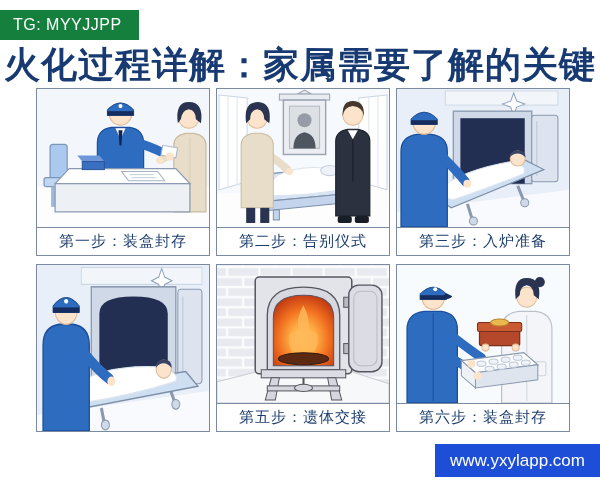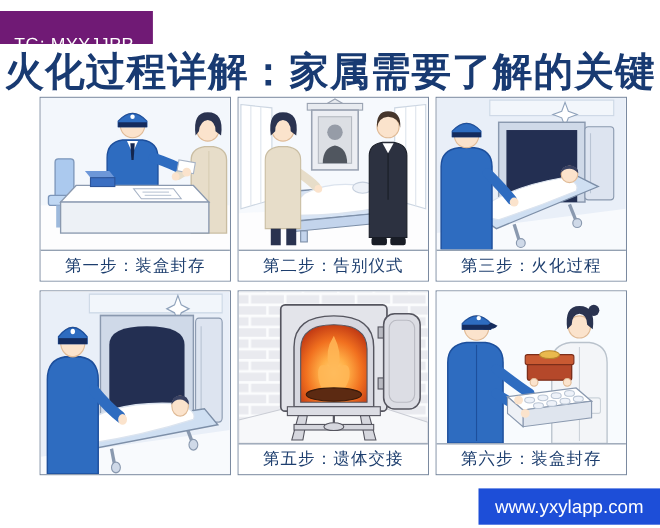--- a/index.html
+++ b/index.html
@@ -1,20 +1,20 @@
 <!DOCTYPE html>
 <html><head>
 <meta charset="utf-8">
 <style>
   * { margin:0; padding:0; box-sizing:border-box; }
   html,body { width:600px; height:480px; background:#ffffff; font-family:"Liberation Sans", sans-serif; }
   .stage { position:relative; width:600px; height:480px; background:#ffffff; overflow:hidden; }
   .badge {
     position:absolute; left:0; top:10px; height:30px; line-height:30px;
-    padding:16px 17px 0 13px; background:#701a75; color:#ffffff;
+    padding:0 17px 0 13px; background:#15803d; color:#ffffff;
     font-size:16px; letter-spacing:.5px;
   }
   .title {
     position:absolute; top:41px; left:0; width:100%; text-align:center;
     font-size:36px; font-weight:900; color:#183a72; letter-spacing:1px;
   }
   .grid {
     position:absolute; top:88px; left:36px;
     display:grid; grid-template-columns:repeat(3,174px); grid-auto-rows:168px;
     column-gap:6px; row-gap:8px;
@@ -142,21 +142,21 @@
           <circle cx="120" cy="69" r="7.5" fill="#fbe3cc" stroke="#e0bb97"></circle>
           <path d="M112,68 Q113,61 120,61 Q128,61 128,68 Q124,64 120,64 Q115,64 112,68 Z" fill="#394263"></path>
           <path d="M4,137 L4,62 Q4,47 20,45 L34,45 Q50,47 50,62 L50,137 Z" fill="#2e6cc0" stroke="#1d4f9c" stroke-width="1.3"></path>
           <path d="M46,68 Q60,82 68,92" stroke="#2e6cc0" stroke-width="9" fill="none" stroke-linecap="round"></path>
           <circle cx="70" cy="94" r="4" fill="#fbe3cc"></circle>
           <circle cx="27" cy="34" r="11" fill="#fbe3cc" stroke="#e0bb97"></circle>
           <path d="M14,30 Q27,16 40,30 L40,35 L14,35 Z" fill="#2e6cc0" stroke="#1d4f9c"></path>
           <rect x="14" y="31" width="26" height="4.5" fill="#152c5e"></rect>
         </svg>
       </div>
-      <figcaption class="caption">第三步：火化过程</figcaption>
+      <figcaption class="caption">第三步：入炉准备</figcaption>
     </figure>
 
     <figure class="panel">
       <div class="art">
         <svg viewBox="0 0 171 137" preserveAspectRatio="none">
           <rect width="171" height="137" fill="#e9eff8"></rect>
           <rect x="44" y="2" width="120" height="14" fill="#f2f6fb" stroke="#cdd8e6"></rect>
           <path d="M124,3 L127,10 L134,13 L127,16 L124,23 L121,16 L114,13 L121,10 Z" fill="#ffffff" stroke="#8fa2bb"></path>
           <polygon points="0,124 171,104 171,137 0,137" fill="#f8fafd"></polygon>
           <rect x="54" y="18" width="84" height="76" fill="#cfd9e8" stroke="#8a99af" stroke-width="1.3"></rect>

